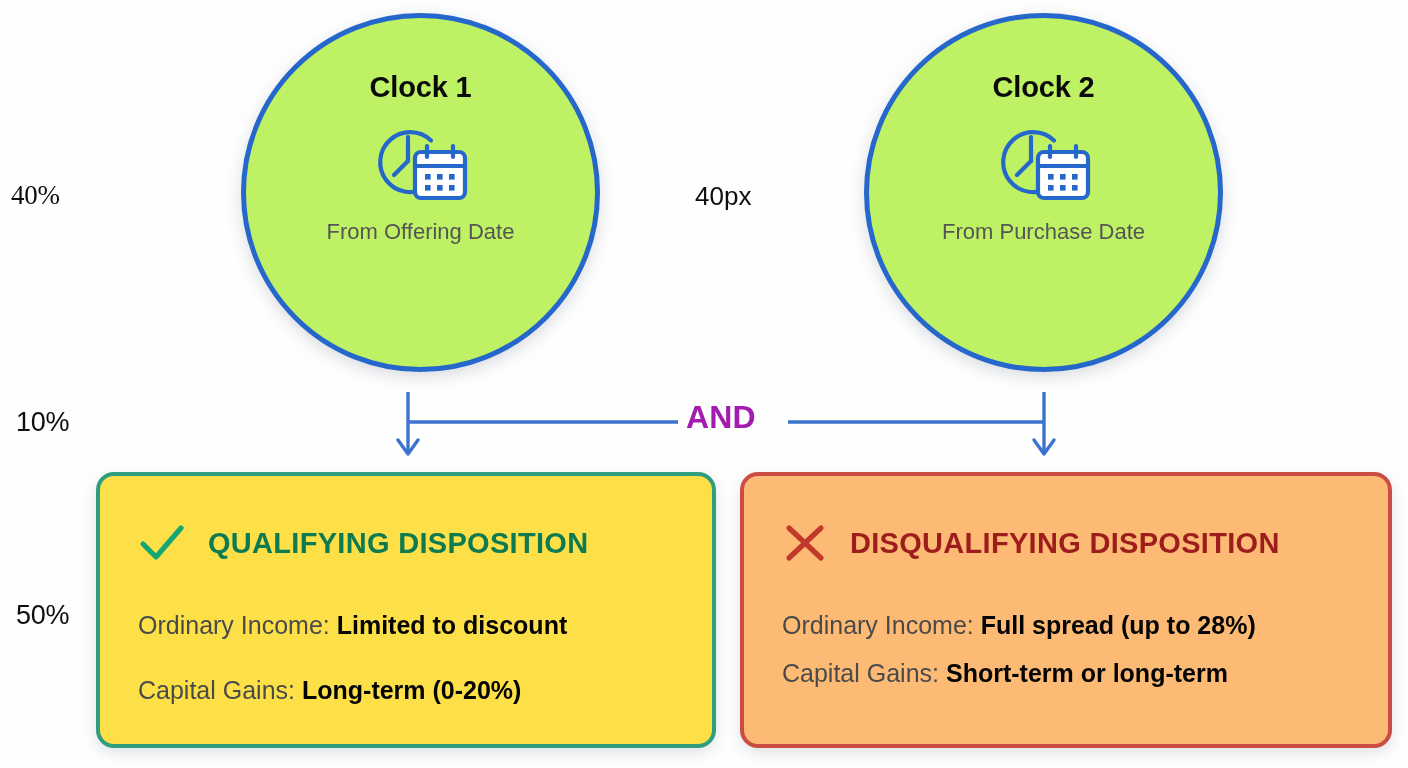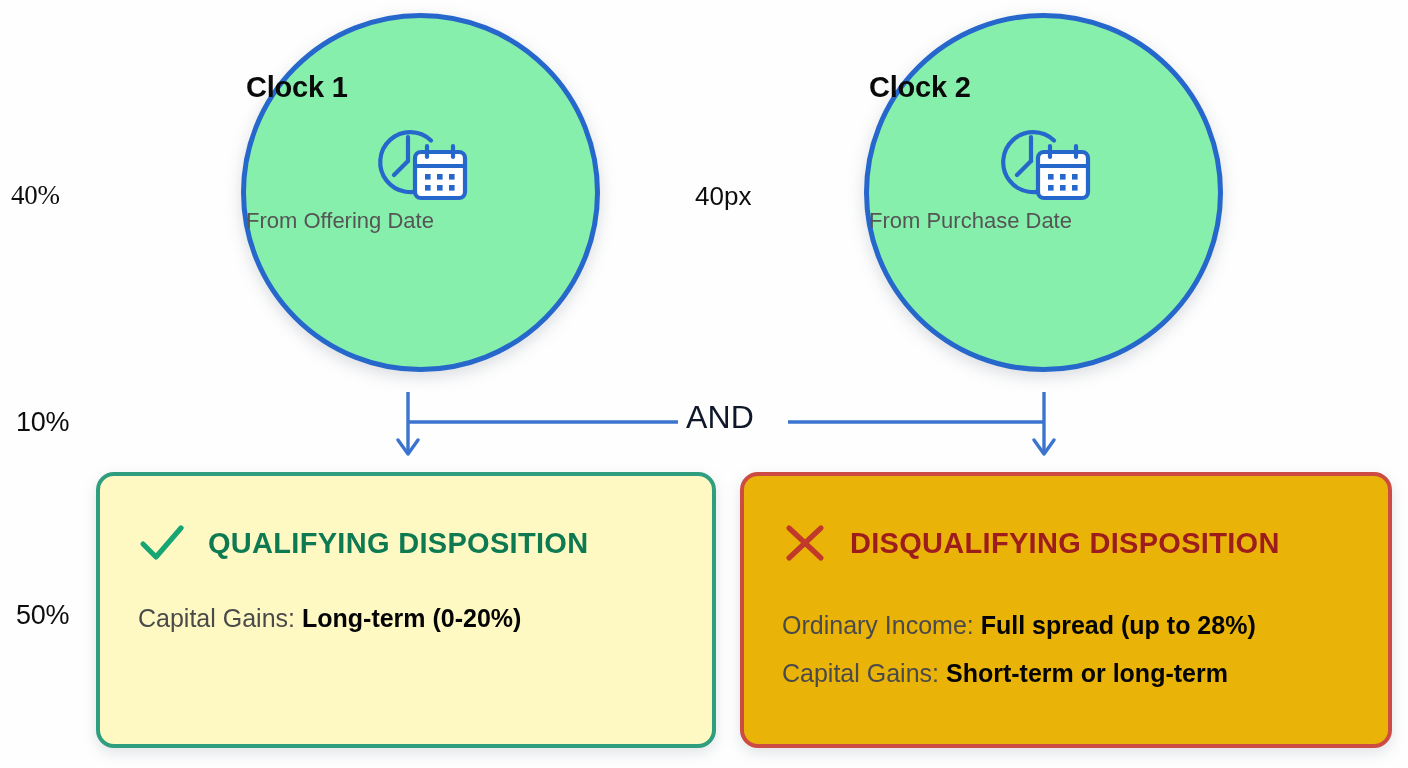--- a/index.html
+++ b/index.html
@@ -43,25 +43,26 @@
     white-space: nowrap;
   }
 
   
   .clock-circle {
     position: absolute;
     width: 359px;
     height: 359px;
     border-radius: 50%;
     border: 5px solid #2667cc;
-    background: #86efac;
+    background: #bef264;
     box-shadow: 0 5px 16px rgba(120,130,145,0.28);
     box-sizing: border-box;
     display: flex;
     flex-direction: column;
+    align-items: center;
   }
   #circle-1 { left: 241px; top: 13px; }
   #circle-2 { left: 864px; top: 13px; }
 
   .circle-title {
     margin-top: 55px;
     font-size: 29px;
     font-weight: bold;
     color: #0a0a0a;
     letter-spacing: -0.2px;
@@ -76,64 +77,65 @@
   }
   .circle-big {
     margin-top: 8px;
     font-size: 40px;
     font-weight: bold;
     color: #2f6fd8;
     letter-spacing: -0.7px;
     line-height: 1;
   }
   .circle-sub {
+    margin-top: 11px;
     font-size: 22px;
     color: #555555;
     line-height: 1;
   }
 
   
   #connector {
     position: absolute;
     left: 0;
     top: 370px;
     width: 1408px;
     height: 120px;
     pointer-events: none;
   }
   #and-label {
     position: absolute;
     left: 686px;
     top: 399px;
     font-size: 32px;
-    font-weight: normal;
-    color: #0f172a;
+    font-weight: bold;
+    color: #a21caf;
     letter-spacing: 0.2px;
   }
 
   
   .outcome-box {
     position: absolute;
     top: 472px;
     height: 276px;
     border-radius: 18px;
     box-sizing: border-box;
     box-shadow: 0 5px 14px rgba(120,130,145,0.22);
     padding: 44px 38px 0 38px;
   }
   #box-qualifying {
     left: 96px;
     width: 620px;
-    background: #fef9c3;
+    background: #fde047;
     border: 4px solid #2e9e7e;
   }
   #box-disqualifying {
     left: 740px;
     width: 652px;
-    background: #eab308;
+    background: #fdba74;
     border: 4px solid #cc4c44;
   }
 
   .outcome-head {
     display: flex;
     align-items: center;
     gap: 22px;
     height: 46px;
   }
   .outcome-head .mark { flex: 0 0 auto; display: block; }
@@ -234,20 +236,23 @@
   </svg>
   <div id="and-label">AND</div>
 
   <div id="box-qualifying" class="outcome-box">
     <div class="outcome-head">
       <svg class="mark" width="48" height="44" viewBox="0 0 48 44" aria-hidden="true">
         <path d="M 5 23 L 18 36 L 43 7" fill="none" stroke="#17a673" stroke-width="5.2" stroke-linecap="round" stroke-linejoin="round"></path>
       </svg>
       <div class="outcome-title">QUALIFYING DISPOSITION</div>
     </div>
+    <div class="outcome-row row-1">
+      <span>Ordinary Income: </span><b>Limited to discount</b>
+    </div>
     <div class="outcome-row row-2">
       <span>Capital Gains: </span><b>Long-term (0-20%)</b>
     </div>
   </div>
 
   <div id="box-disqualifying" class="outcome-box">
     <div class="outcome-head">
       <svg class="mark" width="46" height="44" viewBox="0 0 46 44" aria-hidden="true">
         <path d="M 7 7 L 39 37" fill="none" stroke="#c0392b" stroke-width="5.2" stroke-linecap="round"></path>
         <path d="M 39 7 L 7 37" fill="none" stroke="#c0392b" stroke-width="5.2" stroke-linecap="round"></path>

